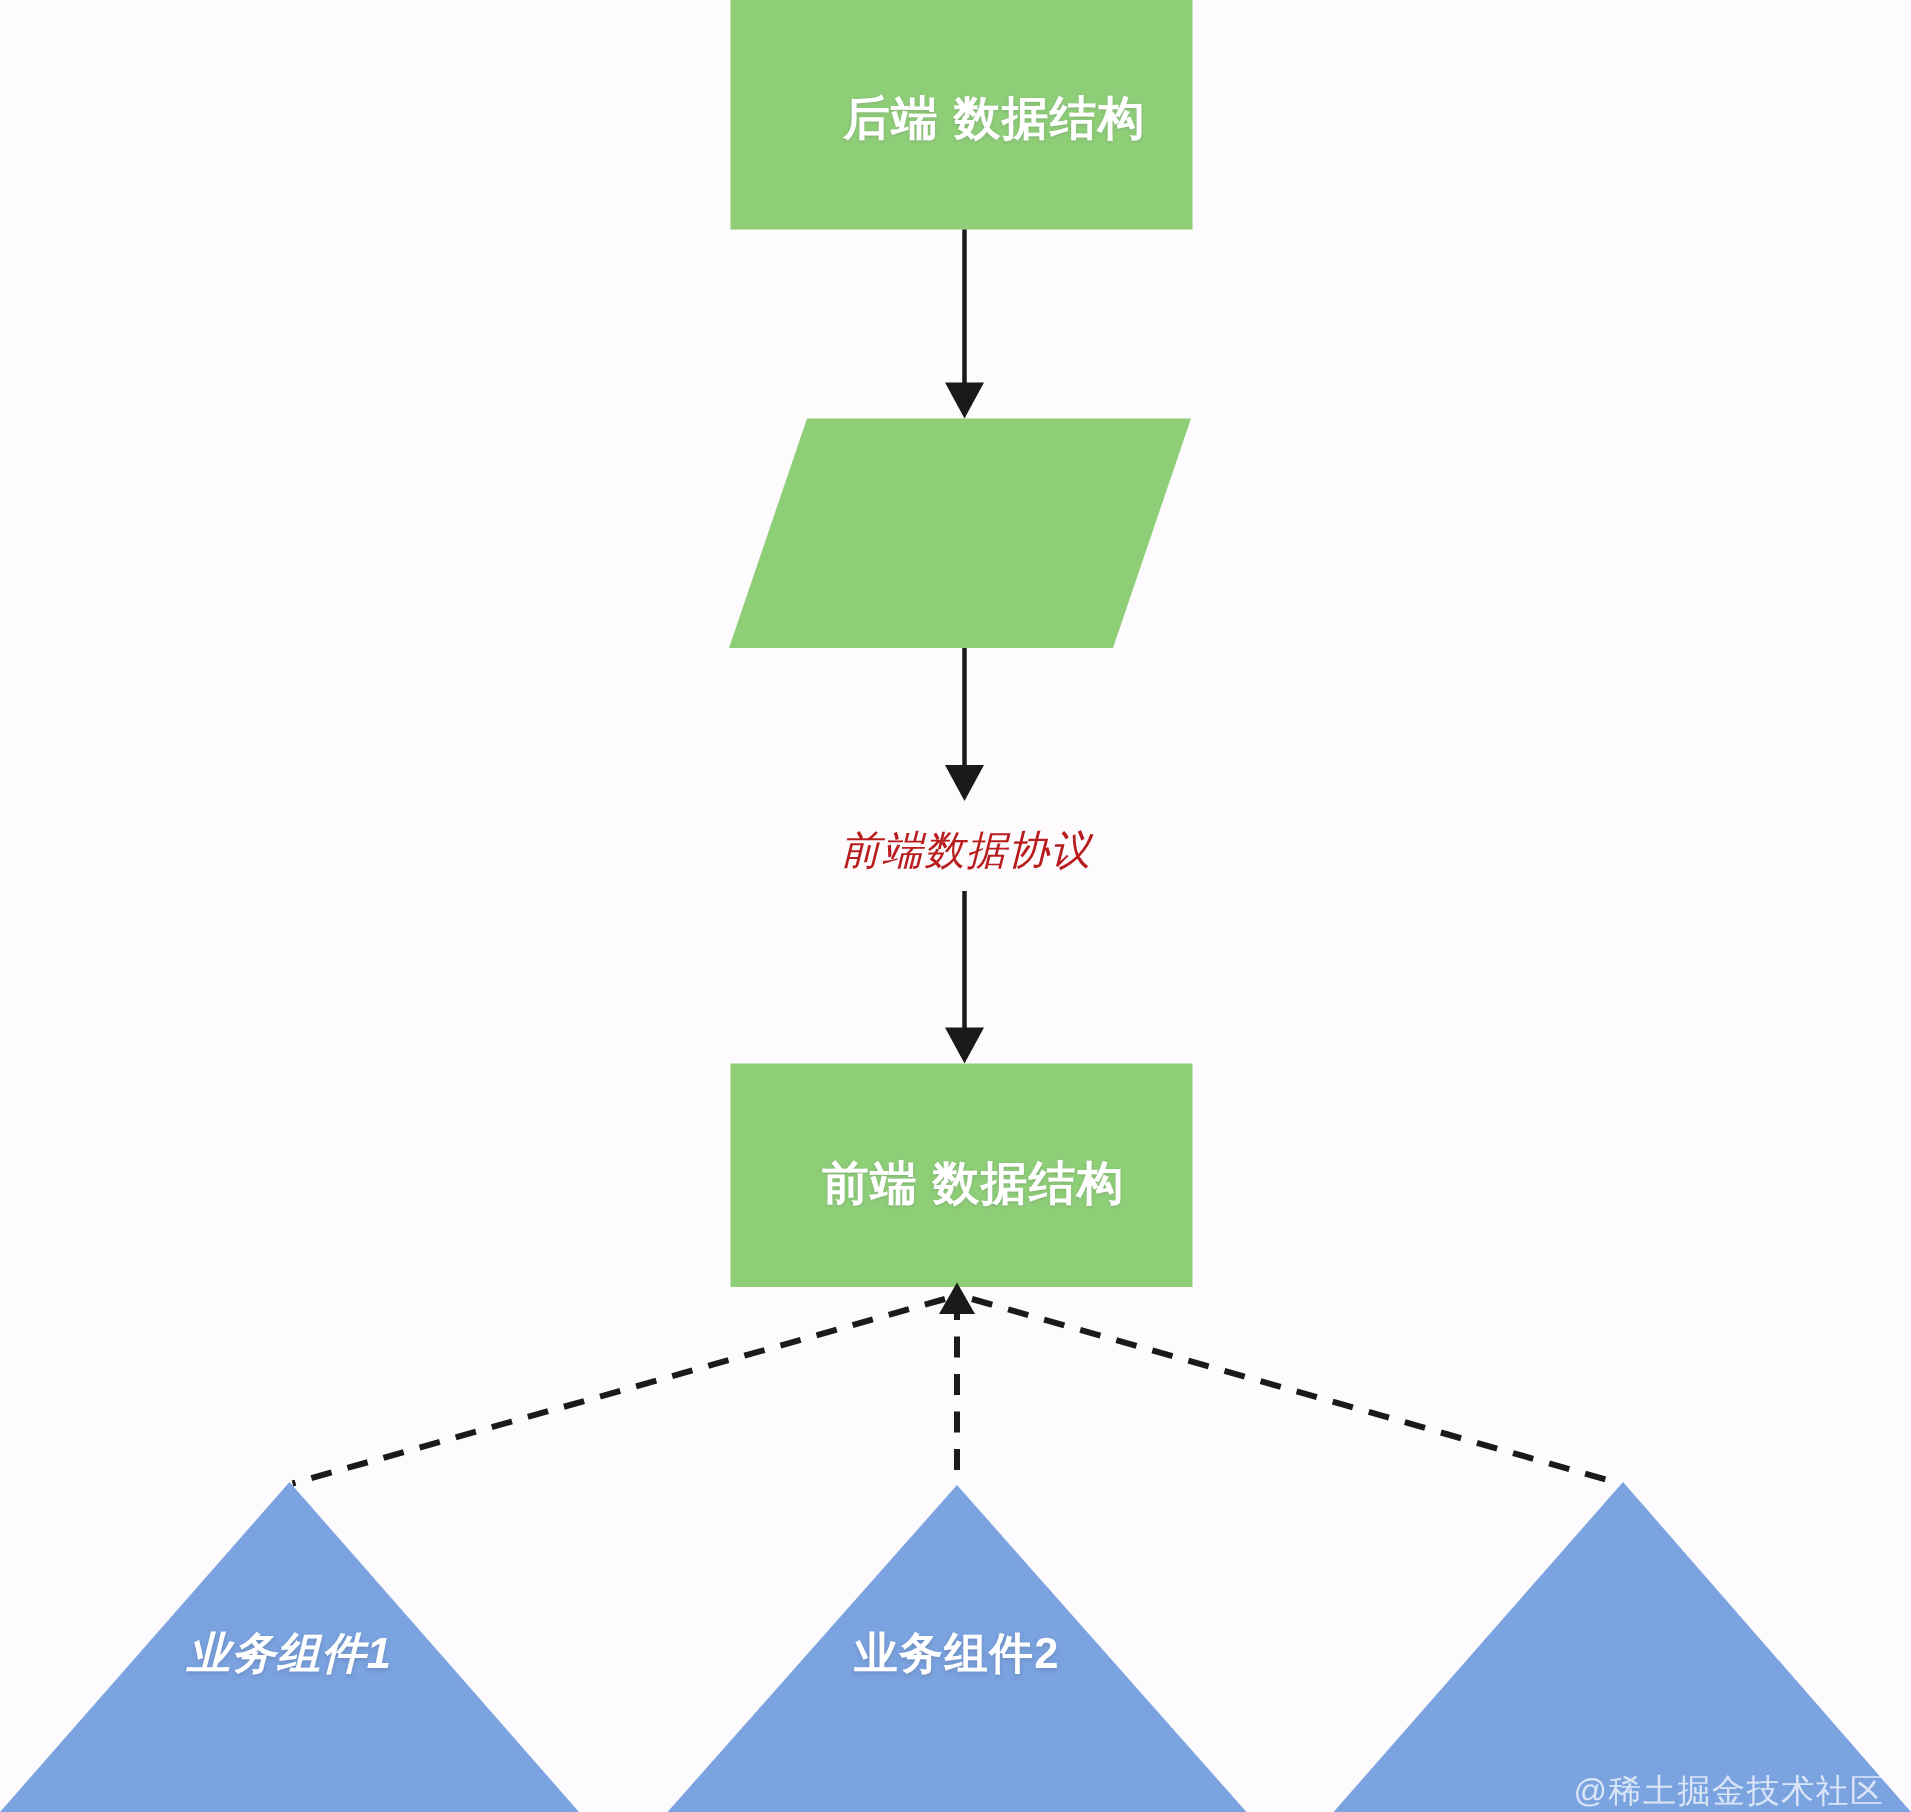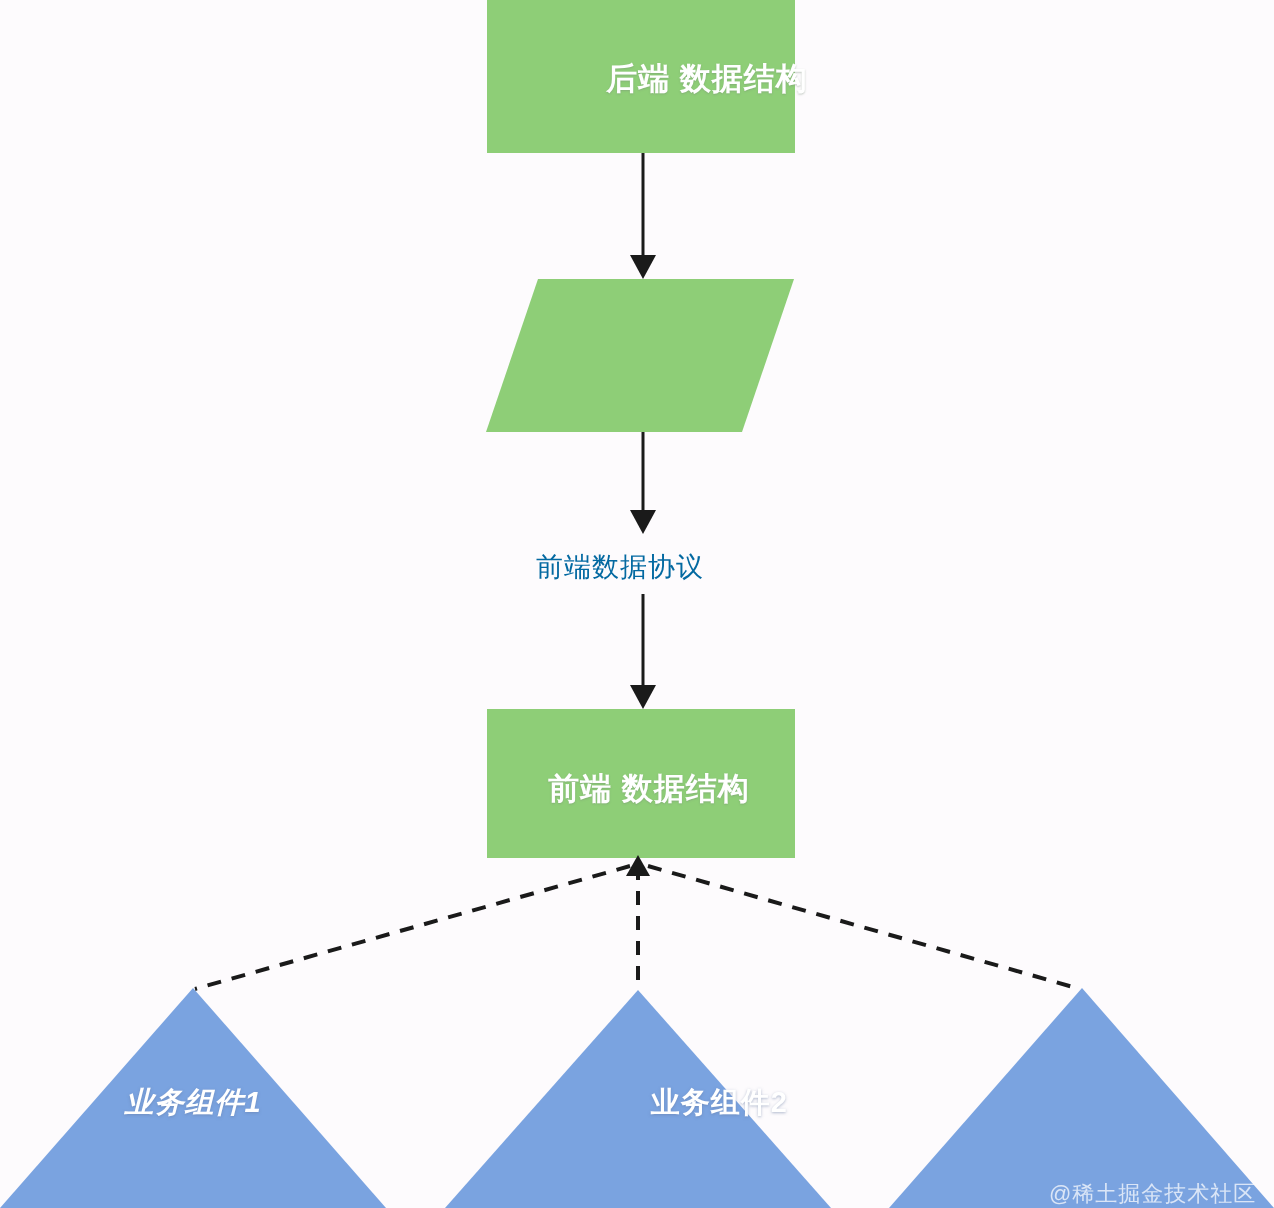--- a/index.html
+++ b/index.html
@@ -34,60 +34,60 @@
     letter-spacing: 1px;
     text-shadow: 0 1px 2px rgba(120,140,120,0.45);
     white-space: nowrap;
     pointer-events: none;
   }
   #label-backend {
     left: 487px;
     top: 58px;
     width: 352px;
     font-size: 31px;
-    padding-left: 44px;
   }
   #label-converter {
     left: 512px;
     top: 338px;
     width: 308px;
     font-size: 31px;
   }
   #label-frontend {
     left: 487px;
     top: 768px;
     width: 324px;
     font-size: 31px;
   }
   #label-protocol {
     position: absolute;
-    left: 420px;
+    left: 444px;
     top: 549px;
     width: 400px;
     text-align: center;
-    color: #0369a1;
+    color: #b91c1c;
     font-size: 27px;
     font-weight: normal;
     letter-spacing: 1px;
     white-space: nowrap;
     pointer-events: none;
+    font-style: italic;
   }
   .tri-label {
     position: absolute;
     text-align: center;
     color: #ffffff;
     font-size: 29px;
     font-weight: bold;
     letter-spacing: 1px;
     text-shadow: 0 1px 3px rgba(100,120,160,0.5);
     white-space: nowrap;
     pointer-events: none;
   }
   #label-comp-1 { left: 43px;  top: 1083px; width: 300px; font-style: italic; }
-  #label-comp-2 { left: 488px; top: 1083px; width: 300px; text-align: right; }
+  #label-comp-2 { left: 488px; top: 1083px; width: 300px; }
   #label-comp-3 { left: 932px; top: 1083px; width: 300px; }
   #watermark {
     position: absolute;
     left: 1049px;
     top: 1154px;
     font-size: 22px;
     color: rgba(255,255,255,0.72);
     letter-spacing: 1px;
     white-space: nowrap;
     pointer-events: none;

